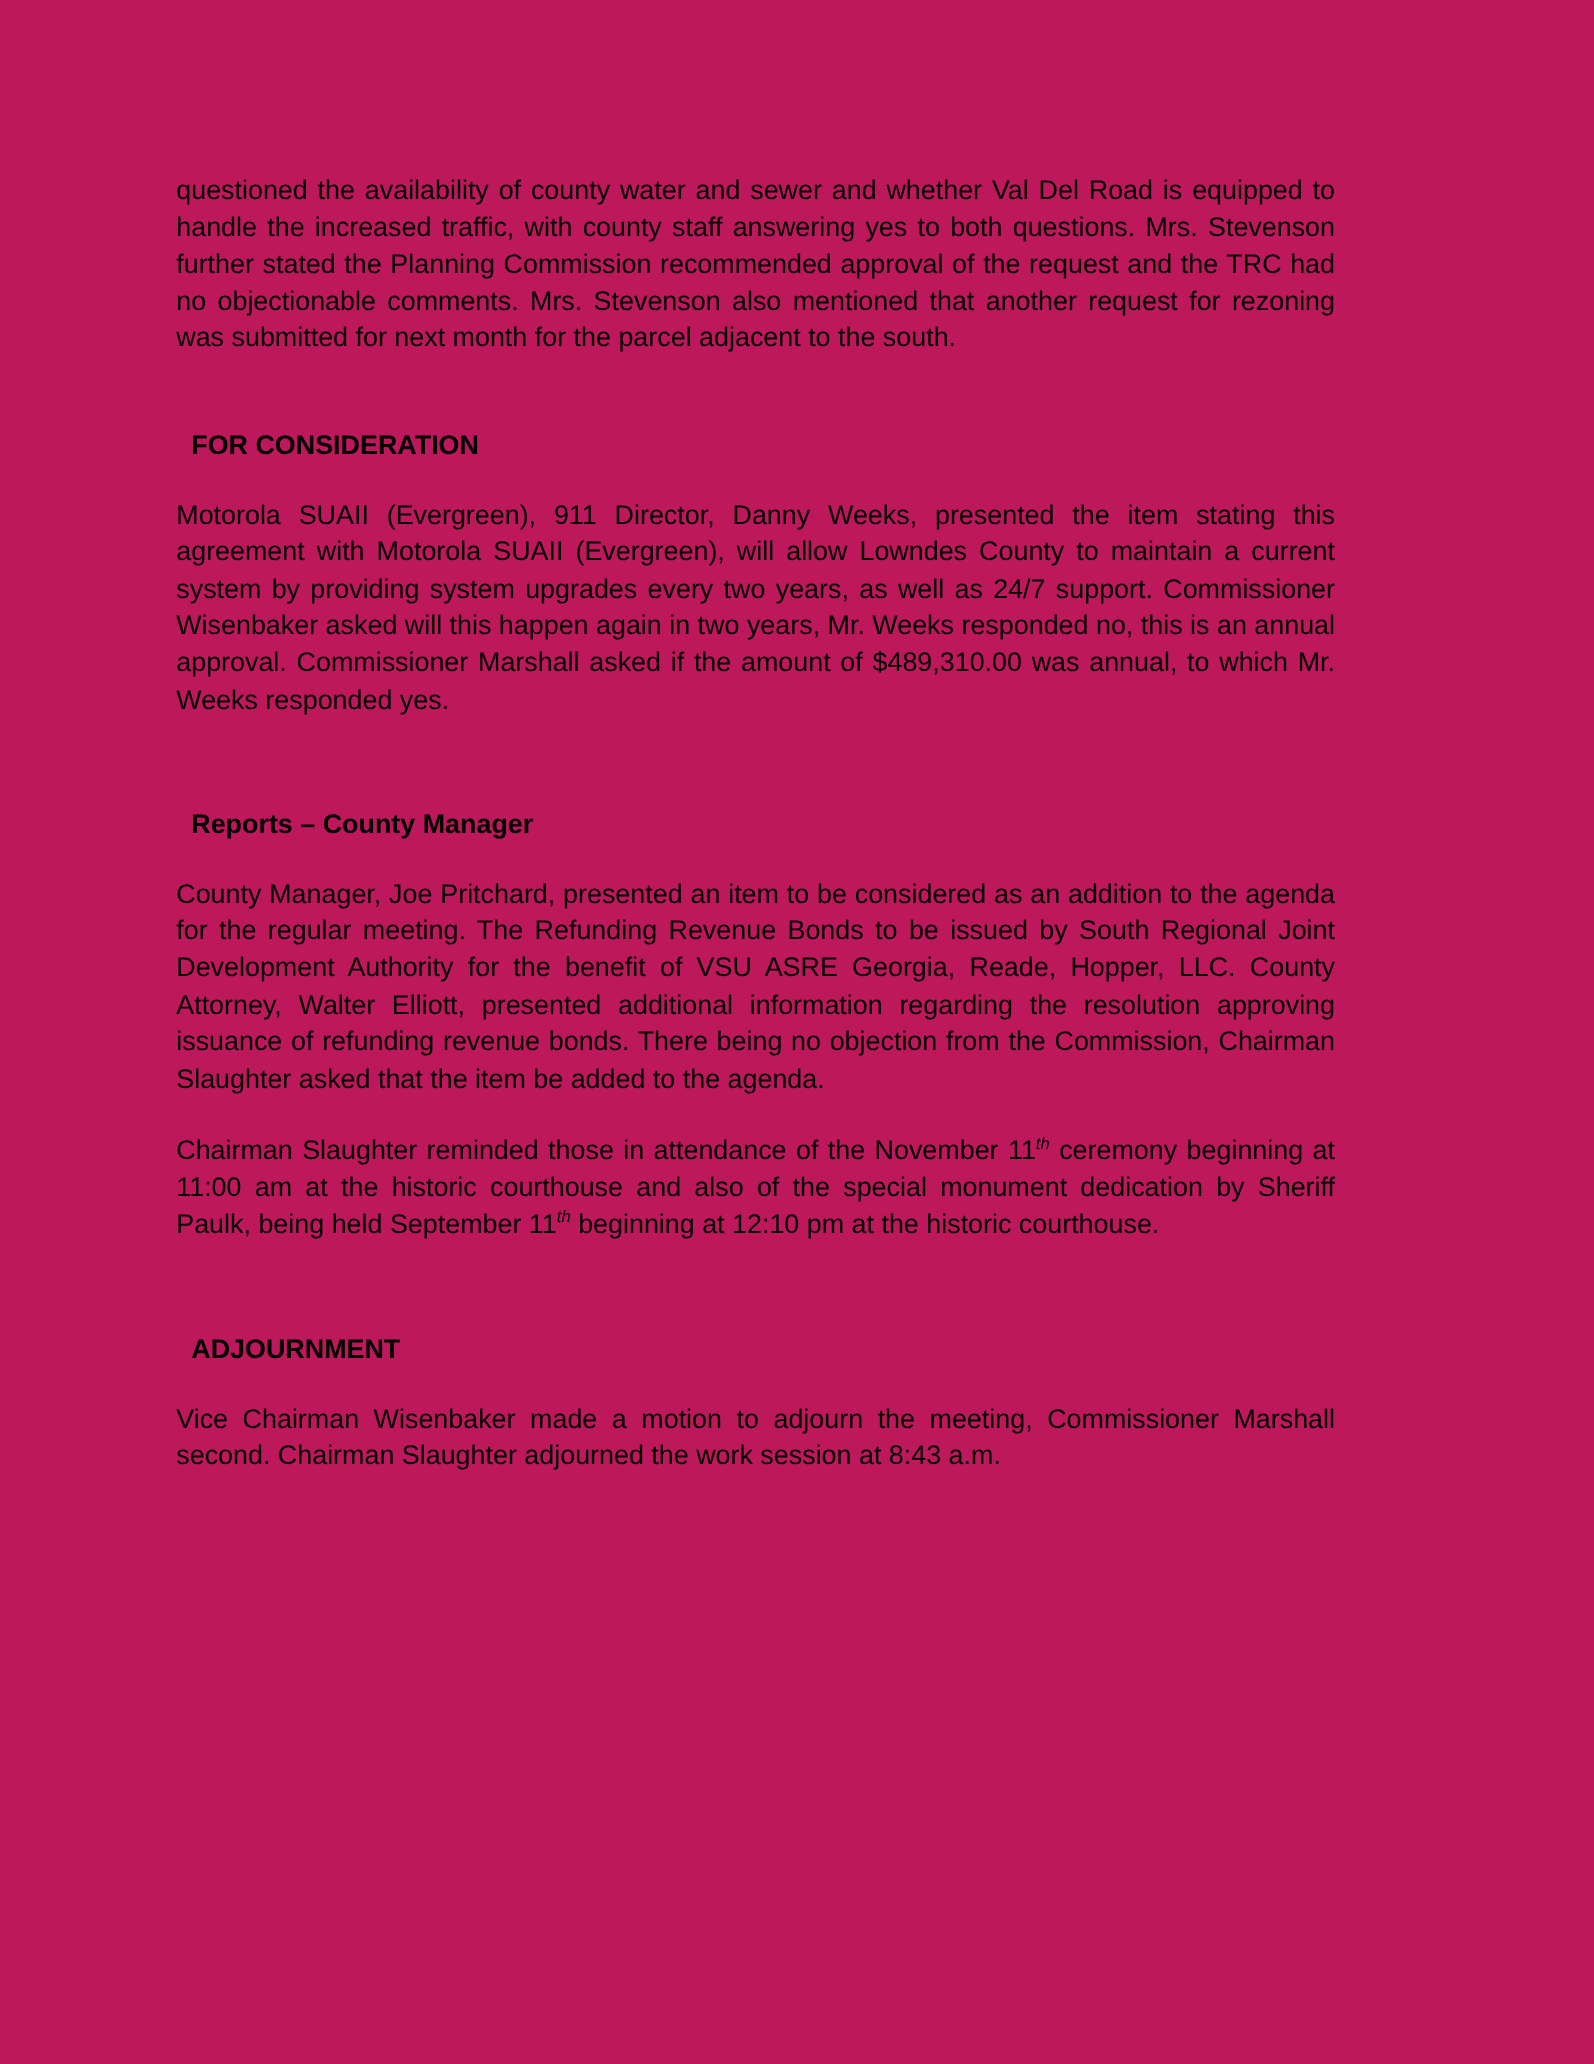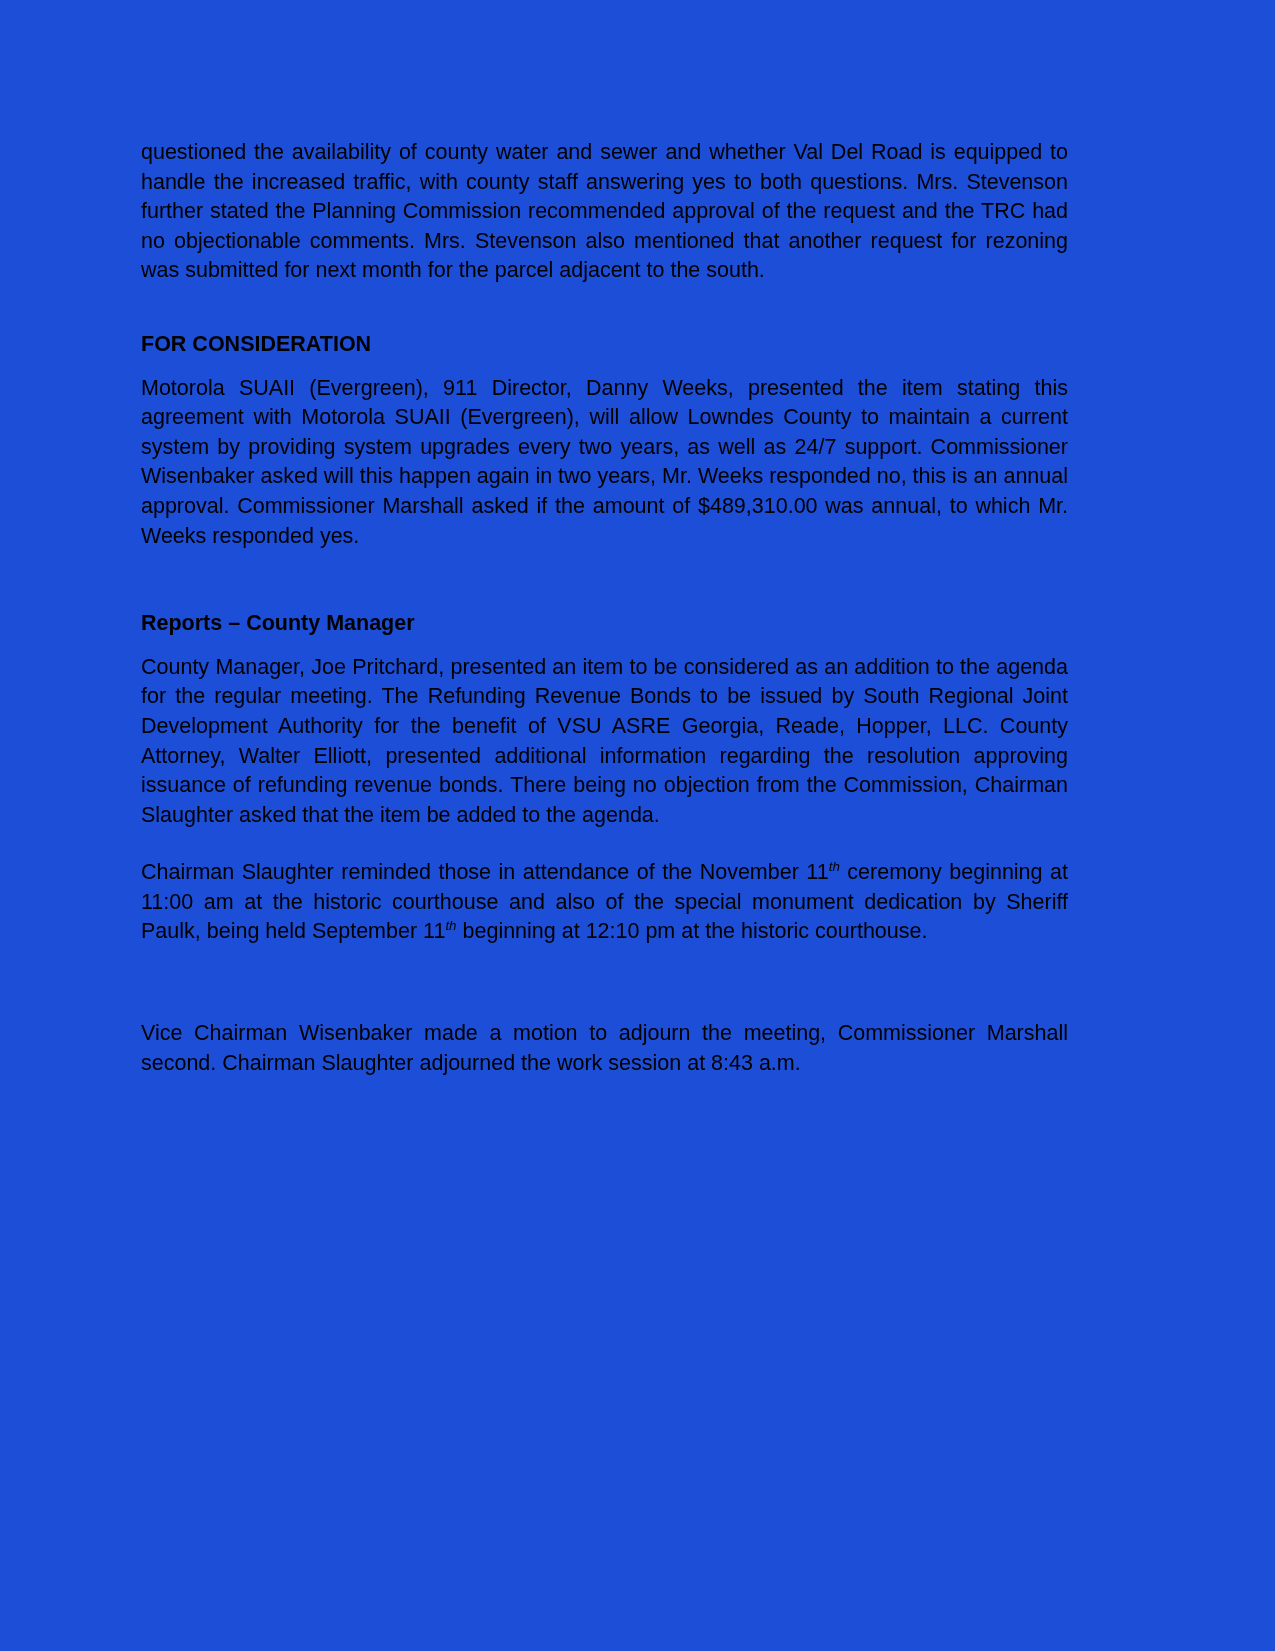--- a/index.html
+++ b/index.html
@@ -10,21 +10,21 @@
   }
   body {
     font-family: "Liberation Sans", sans-serif;
     color: #000000;
   }
   .page {
     position: relative;
     width: 1275px;
     height: 1651px;
     margin: 0 auto;
-    background: #1d4ed8;
+    background: #be185d;
     box-sizing: border-box;
     overflow: hidden;
   }
   .content {
     position: absolute;
     left: 141px;
     top: 138px;
     width: 927px;
   }
   p.body-text {
@@ -35,21 +35,21 @@
     margin: 0 0 0 0;
     letter-spacing: 0.0px;
     word-spacing: 0px;
   }
   .gap-md { height: 44px; }
   .gap-lg { height: 58px; }
   h2.section-heading {
     font-size: 21.5px;
     line-height: 29.6px;
     font-weight: bold;
-    margin: 0;
+    margin: 12px;
     text-align: left;
   }
   .lead-bold {
     font-weight: normal;
   }
   sup {
     font-size: 0.62em;
     vertical-align: super;
     line-height: 0;
     font-style: italic;
@@ -82,19 +82,20 @@
 
     <div class="para-spacer"></div>
 
 
     <div class="para-spacer"></div>
 
     <p class="body-text"><span>Chairman Slaughter reminded those in attendance of the November 11</span><sup>th</sup><span> ceremony beginning at 11:00 am at the historic courthouse and also of the special monument dedication by Sheriff Paulk, being held September 11</span><sup>th</sup><span> beginning at 12:10 pm at the historic courthouse.</span></p>
 
     <div class="gap-lg"></div>
 
+    <h2 class="section-heading">ADJOURNMENT</h2>
 
     <div class="para-spacer"></div>
 
     <p class="body-text">Vice Chairman Wisenbaker made a motion to adjourn the meeting, Commissioner Marshall second.  Chairman Slaughter adjourned the work session at 8:43 a.m.</p>
 
   </div>
 </div>
 
 </body></html>

